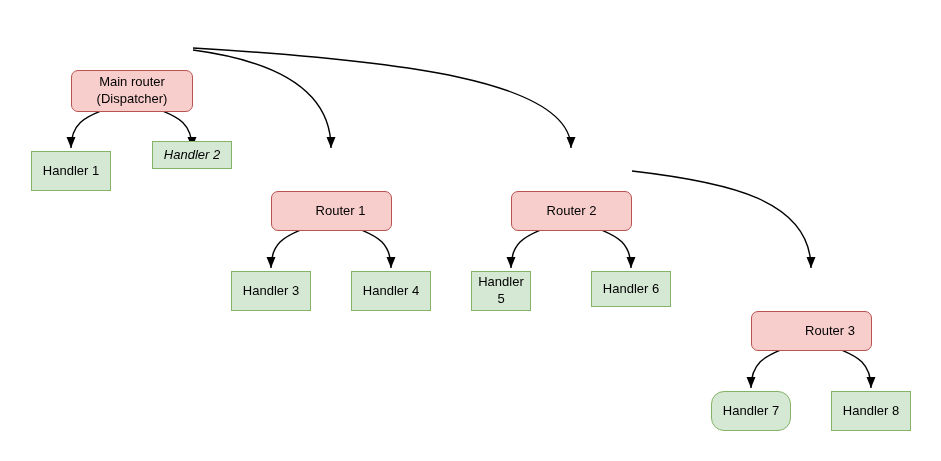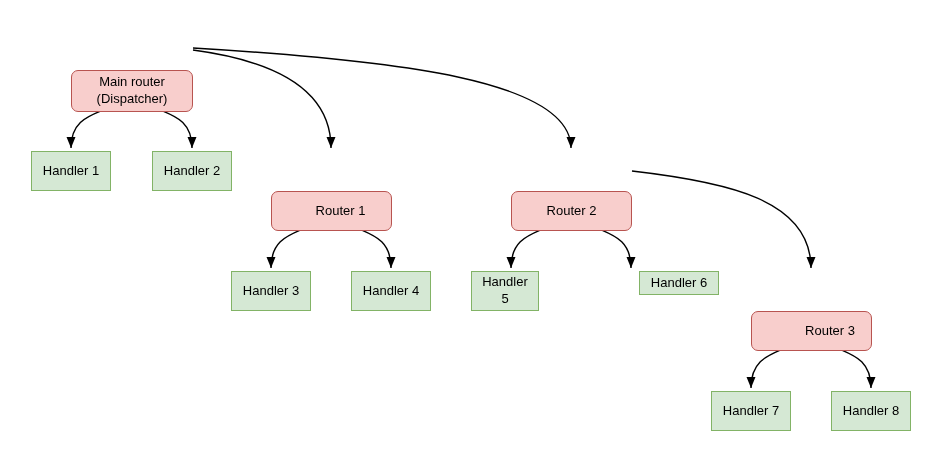--- a/index.html
+++ b/index.html
@@ -78,33 +78,33 @@
     <path class="edge" d="M571 191 C571 243, 631 217, 631 268" marker-end="url(#arrow)"></path>
     <path class="edge" d="M632 171 C728 182, 811 200, 811 268" marker-end="url(#arrow)"></path>
     <path class="edge" d="M811 311 C811 363, 751 337, 751 388" marker-end="url(#arrow)"></path>
     <path class="edge" d="M811 311 C811 363, 871 337, 871 388" marker-end="url(#arrow)"></path>
   </svg>
 
   <div class="node router" style="left:71px; top:30px; width:122px; height:42px;">Main router (Dispatcher)</div>
 
   <div class="node handler" style="left:31px; top:151px; width:80px; height:40px;">Handler 1</div>
 
-  <div class="node handler" style="left:152px; top:151px; width:80px; height:40px;">Handler 2</div>
+  <div class="node handler" style="left:152px; top:141px; width:80px; height:28px;font-style:italic;">Handler 2</div>
 
   <div class="node router" style="left:271px; top:151px; width:121px; height:40px;padding-left:24px;">Router 1</div>
 
   <div class="node router" style="left:511px; top:151px; width:121px; height:40px;">Router 2</div>
 
   <div class="node handler" style="left:231px; top:271px; width:80px; height:40px;">Handler 3</div>
 
   <div class="node handler" style="left:351px; top:271px; width:80px; height:40px;">Handler 4</div>
 
-  <div class="node handler" style="left:471px; top:271px; width:68px; height:40px;">Handler 5</div>
+  <div class="node handler" style="left:471px; top:271px; width:60px; height:40px;">Handler 5</div>
 
-  <div class="node handler" style="left:591px; top:271px; width:80px; height:24px;margin-left:48px;">Handler 6</div>
+  <div class="node handler" style="left:591px; top:271px; width:80px; height:36px;">Handler 6</div>
 
   <div class="node router" style="left:751px; top:271px; width:121px; height:40px;padding-left:43px;">Router 3</div>
 
-  <div class="node handler" style="left:711px; top:391px; width:80px; height:40px;">Handler 7</div>
+  <div class="node handler" style="left:711px; top:391px; width:80px; height:40px;border-radius:13px;">Handler 7</div>
 
   <div class="node handler" style="left:831px; top:391px; width:80px; height:40px;">Handler 8</div>
 
 </div>
 
 </body></html>

